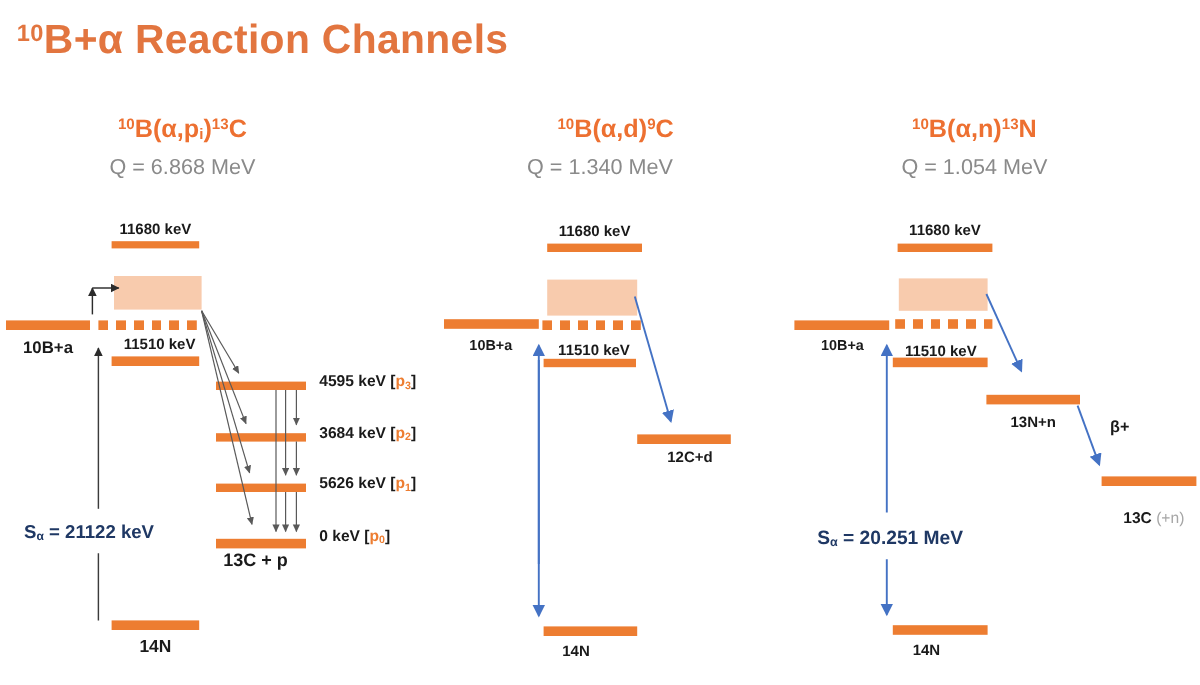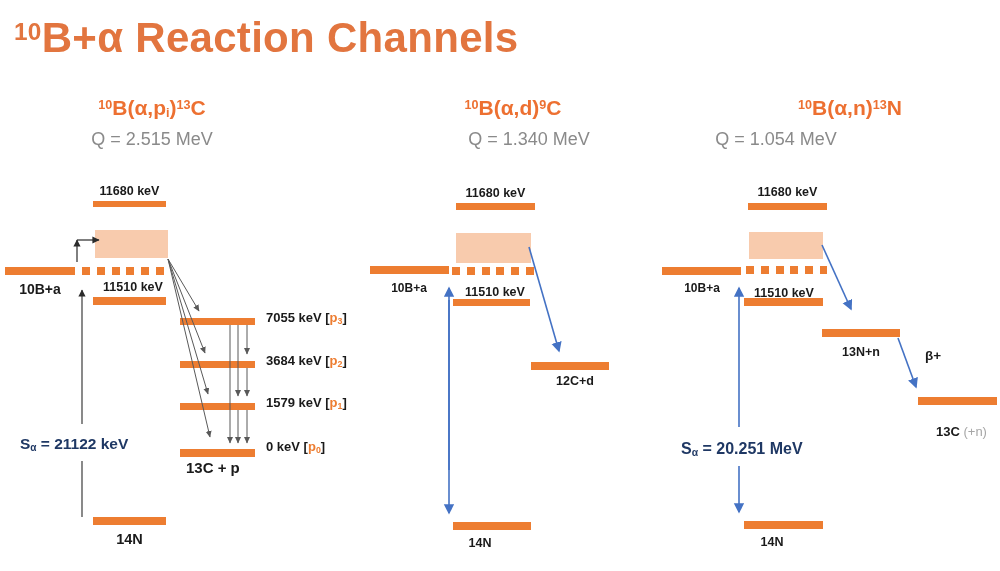--- a/index.html
+++ b/index.html
@@ -1,21 +1,21 @@
 <!DOCTYPE html>
 <html><head>
 <meta charset="utf-8">
 <style>
   html,body{margin:0;padding:0;background:#fff;}
   #canvas{
     position:relative;width:1000px;height:571px;background:#ffffff;
     font-family:"Liberation Sans",sans-serif;overflow:hidden;
   }
   .title{
-    position:absolute;left:14px;top:14px;font-size:42px;font-weight:600;
+    position:absolute;left:14px;top:14px;font-size:34px;font-weight:600;
     color:#E2753F;letter-spacing:.3px;white-space:nowrap;
   }
   .title sup{font-size:.58em;vertical-align:.5em;}
   .p-header{
     position:absolute;font-size:21px;font-weight:600;color:#ED7031;
     text-align:center;white-space:nowrap;
   }
   .p-header sup{font-size:.6em;vertical-align:.5em;}
   .p-header sub{font-size:.6em;vertical-align:-.15em;}
   .q-label{
@@ -40,55 +40,55 @@
 </style>
 </head>
 <body>
 
 <div id="canvas">
 
   <div class="title"><sup>10</sup><span>B+α Reaction Channels</span></div>
 
   <div>
     <div class="p-header" style="left:52px;top:96px;width:200px"><sup>10</sup><span>B(α,p</span><sub>i</sub><span>)</span><sup>13</sup><span>C</span></div>
-    <div class="q-label" style="left:52px;top:129px;width:200px">Q = 2.515 MeV</div>
+    <div class="q-label" style="left:52px;top:129px;width:200px">Q = 6.868 MeV</div>
 
     <div class="lbl" style="left:93px;top:184px;width:73px;font-size:12.5px">11680 keV</div>
     <div class="bar" style="left:93px;top:201px;width:73px;height:6px"></div>
 
     <div class="band" style="left:95px;top:230px;width:73px;height:28px"></div>
 
     <div class="bar" style="left:5px;top:267px;width:70px;height:8px"></div>
     <div class="dashes" style="left:82px;top:267px;width:82px;height:8px"></div>
     <div class="lbl" style="left:5px;top:281px;width:70px;font-size:14px">10B+a</div>
 
     <div class="lbl" style="left:97px;top:280px;width:72px;font-size:12.5px">11510 keV</div>
     <div class="bar" style="left:93px;top:297px;width:73px;height:8px"></div>
 
     <div class="bar" style="left:180px;top:318px;width:75px;height:7px"></div>
     <div class="bar" style="left:180px;top:361px;width:75px;height:7px"></div>
     <div class="bar" style="left:180px;top:403px;width:75px;height:7px"></div>
     <div class="bar" style="left:180px;top:449px;width:75px;height:8px"></div>
 
-    <div class="lbl" style="left:266px;top:311px;text-align:left;font-size:13px"><span>7055 keV [</span><span class="pp"><span>p</span><sub>3</sub></span><span>]</span></div>
+    <div class="lbl" style="left:266px;top:311px;text-align:left;font-size:13px"><span>4595 keV [</span><span class="pp"><span>p</span><sub>3</sub></span><span>]</span></div>
     <div class="lbl" style="left:266px;top:354px;text-align:left;font-size:13px"><span>3684 keV [</span><span class="pp"><span>p</span><sub>2</sub></span><span>]</span></div>
-    <div class="lbl" style="left:266px;top:396px;text-align:left;font-size:13px"><span>1579 keV [</span><span class="pp"><span>p</span><sub>1</sub></span><span>]</span></div>
+    <div class="lbl" style="left:266px;top:396px;text-align:left;font-size:13px"><span>5626 keV [</span><span class="pp"><span>p</span><sub>1</sub></span><span>]</span></div>
     <div class="lbl" style="left:266px;top:440px;text-align:left;font-size:13px"><span>0 keV [</span><span class="pp"><span>p</span><sub>0</sub></span><span>]</span></div>
 
     <div class="lbl" style="left:186px;top:459px;text-align:right;font-size:15px">13C + p</div>
 
     <div class="salpha" style="left:20px;top:435px;font-size:15.5px"><span>S</span><sub>α</sub><span> = 21122 keV</span></div>
 
     <div class="bar" style="left:93px;top:517px;width:73px;height:8px"></div>
     <div class="lbl" style="left:93px;top:531px;width:73px;font-size:14.5px">14N</div>
   </div>
 
   <div>
     <div class="p-header" style="left:413px;top:96px;width:200px"><sup>10</sup><span>B(α,d</span><span>)</span><sup>9</sup><span>C</span></div>
-    <div class="q-label" style="left:429px;top:129px;width:200px">Q = 1.340 MeV</div>
+    <div class="q-label" style="left:400px;top:129px;width:200px">Q = 1.340 MeV</div>
 
     <div class="lbl" style="left:456px;top:186px;width:79px;font-size:12.5px">11680 keV</div>
     <div class="bar" style="left:456px;top:203px;width:79px;height:7px"></div>
 
     <div class="band" style="left:456px;top:233px;width:75px;height:30px"></div>
 
     <div class="bar" style="left:370px;top:266px;width:79px;height:8px"></div>
     <div class="dashes" style="left:452px;top:267px;width:82px;height:8px"></div>
     <div class="lbl" style="left:373px;top:282px;width:72px;font-size:12px">10B+a</div>
 
@@ -96,22 +96,22 @@
     <div class="bar" style="left:453px;top:299px;width:77px;height:7px"></div>
 
     <div class="bar" style="left:531px;top:362px;width:78px;height:8px"></div>
     <div class="lbl" style="left:536px;top:374px;width:78px;font-size:12.5px">12C+d</div>
 
     <div class="bar" style="left:453px;top:522px;width:78px;height:8px"></div>
     <div class="lbl" style="left:444px;top:536px;width:72px;font-size:12.5px">14N</div>
   </div>
 
   <div>
-    <div class="p-header" style="left:750px;top:96px;width:200px"><sup>10</sup><span>B(α,n</span><span>)</span><sup>13</sup><span>N</span></div>
-    <div class="q-label" style="left:676px;top:129px;width:200px">Q = 1.054 MeV</div>
+    <div class="p-header" style="left:712px;top:96px;width:200px"><sup>10</sup><span>B(α,n</span><span>)</span><sup>13</sup><span>N</span></div>
+    <div class="q-label" style="left:712px;top:129px;width:200px">Q = 1.054 MeV</div>
 
     <div class="lbl" style="left:748px;top:185px;width:79px;font-size:12.5px">11680 keV</div>
     <div class="bar" style="left:748px;top:203px;width:79px;height:7px"></div>
 
     <div class="band" style="left:749px;top:232px;width:74px;height:27px"></div>
 
     <div class="bar" style="left:662px;top:267px;width:79px;height:8px"></div>
     <div class="dashes" style="left:746px;top:266px;width:81px;height:8px"></div>
     <div class="lbl" style="left:666px;top:282px;width:72px;font-size:12px">10B+a</div>
 

